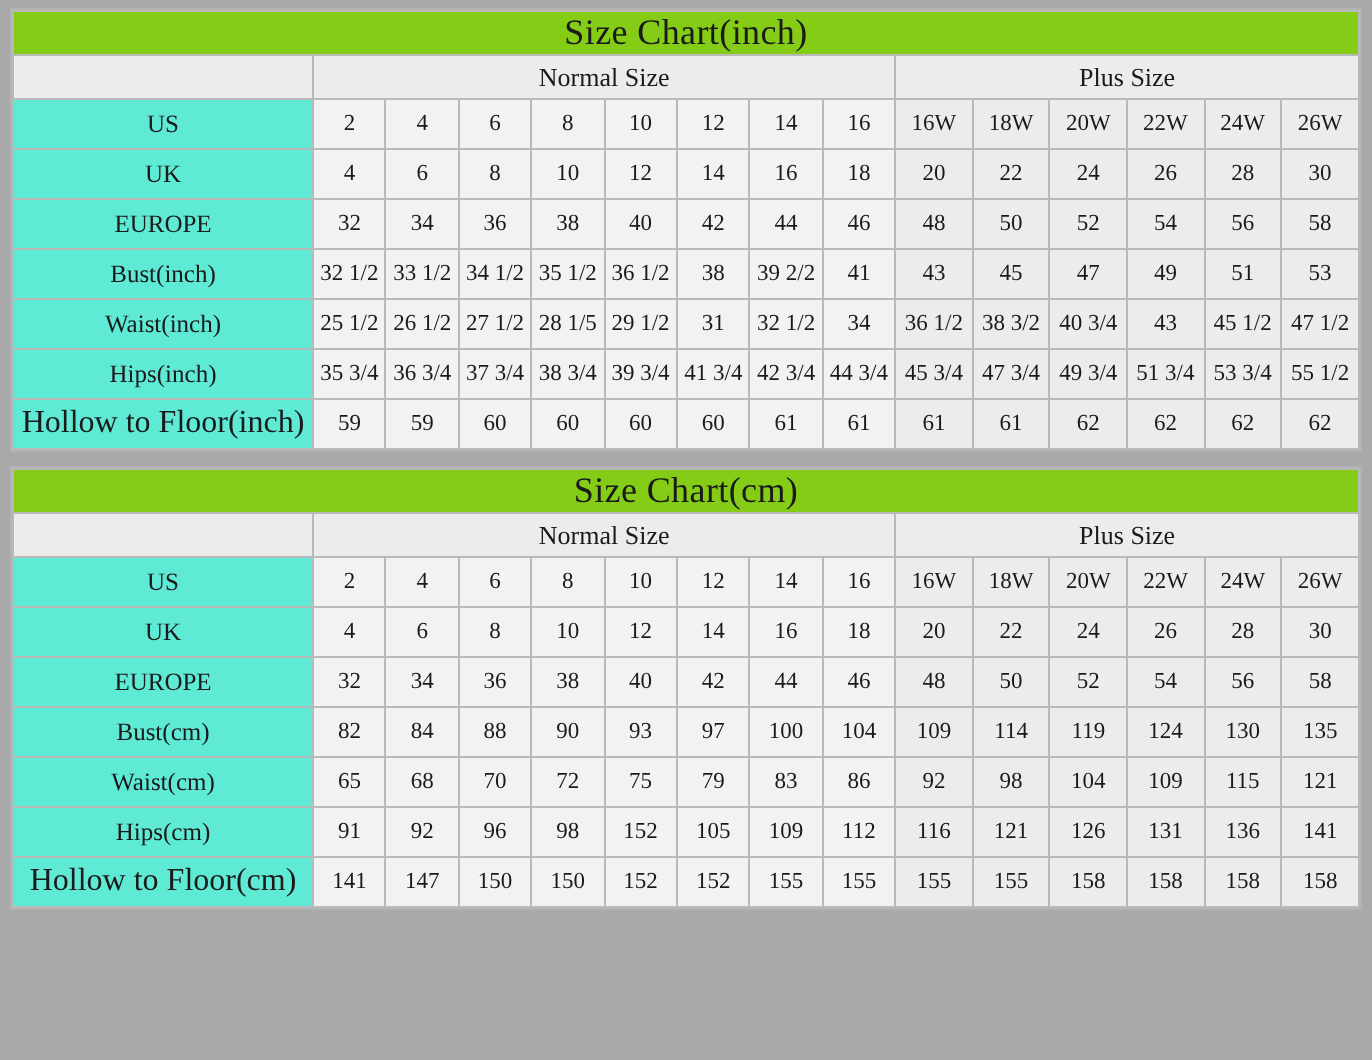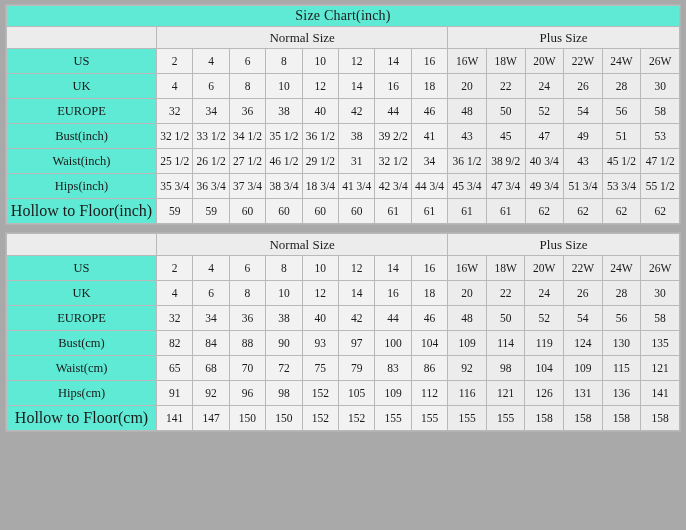--- a/index.html
+++ b/index.html
@@ -33,23 +33,23 @@
   }
   table.size-table td, table.size-table th {
     border: 1px solid #b9b9b9;
     text-align: center;
     vertical-align: middle;
     font-weight: normal;
     color: #1a1a1a;
     padding: 0;
   }
   .title-cell {
-    font-size: 14px;
+    font-size: 18px;
     height: 20px;
-    background: #5eead4;
+    background: #84cc16;
     letter-spacing: 0.2px;
   }
   .group-cell {
     font-size: 13px;
     height: 21px;
     background: #ececec;
   }
   .row-label {
     font-size: 12.5px;
     background: #5eead4;
@@ -177,40 +177,40 @@
           <td class="data-cell plus">49</td>
           <td class="data-cell plus">51</td>
           <td class="data-cell plus">53</td>
         </tr>
 
         <tr>
           <td class="row-label">Waist(inch)</td>
           <td class="data-cell">25 1/2</td>
           <td class="data-cell">26 1/2</td>
           <td class="data-cell">27 1/2</td>
-          <td class="data-cell">46 1/2</td>
+          <td class="data-cell">28 1/5</td>
           <td class="data-cell">29 1/2</td>
           <td class="data-cell">31</td>
           <td class="data-cell">32 1/2</td>
           <td class="data-cell">34</td>
           <td class="data-cell plus">36 1/2</td>
-          <td class="data-cell plus">38 9/2</td>
+          <td class="data-cell plus">38 3/2</td>
           <td class="data-cell plus">40 3/4</td>
           <td class="data-cell plus">43</td>
           <td class="data-cell plus">45 1/2</td>
           <td class="data-cell plus">47 1/2</td>
         </tr>
 
         <tr>
           <td class="row-label">Hips(inch)</td>
           <td class="data-cell">35 3/4</td>
           <td class="data-cell">36 3/4</td>
           <td class="data-cell">37 3/4</td>
           <td class="data-cell">38 3/4</td>
-          <td class="data-cell">18 3/4</td>
+          <td class="data-cell">39 3/4</td>
           <td class="data-cell">41 3/4</td>
           <td class="data-cell">42 3/4</td>
           <td class="data-cell">44 3/4</td>
           <td class="data-cell plus">45 3/4</td>
           <td class="data-cell plus">47 3/4</td>
           <td class="data-cell plus">49 3/4</td>
           <td class="data-cell plus">51 3/4</td>
           <td class="data-cell plus">53 3/4</td>
           <td class="data-cell plus">55 1/2</td>
         </tr>
@@ -250,20 +250,23 @@
           <col class="col-n">
         <col class="col-p">
           <col class="col-p">
           <col class="col-p">
         <col class="col-p">
           <col class="col-p">
           <col class="col-p">
       </colgroup>
       <tbody>
         <tr>
+          <td class="title-cell" colspan="15">Size Chart(cm)</td>
+        </tr>
+        <tr>
           <td class="corner"></td>
           <td class="group-cell" colspan="8">Normal Size</td>
           <td class="group-cell" colspan="6">Plus Size</td>
         </tr>
 
         <tr>
           <td class="row-label">US</td>
           <td class="data-cell">2</td>
           <td class="data-cell">4</td>
           <td class="data-cell">6</td>

